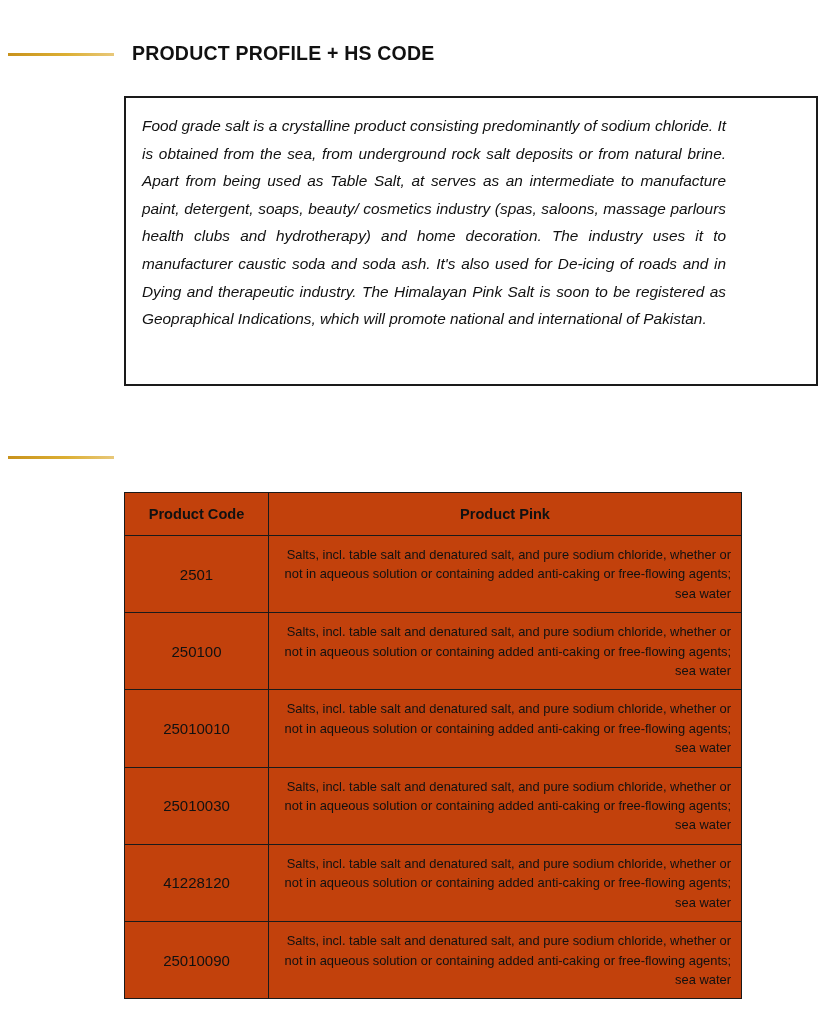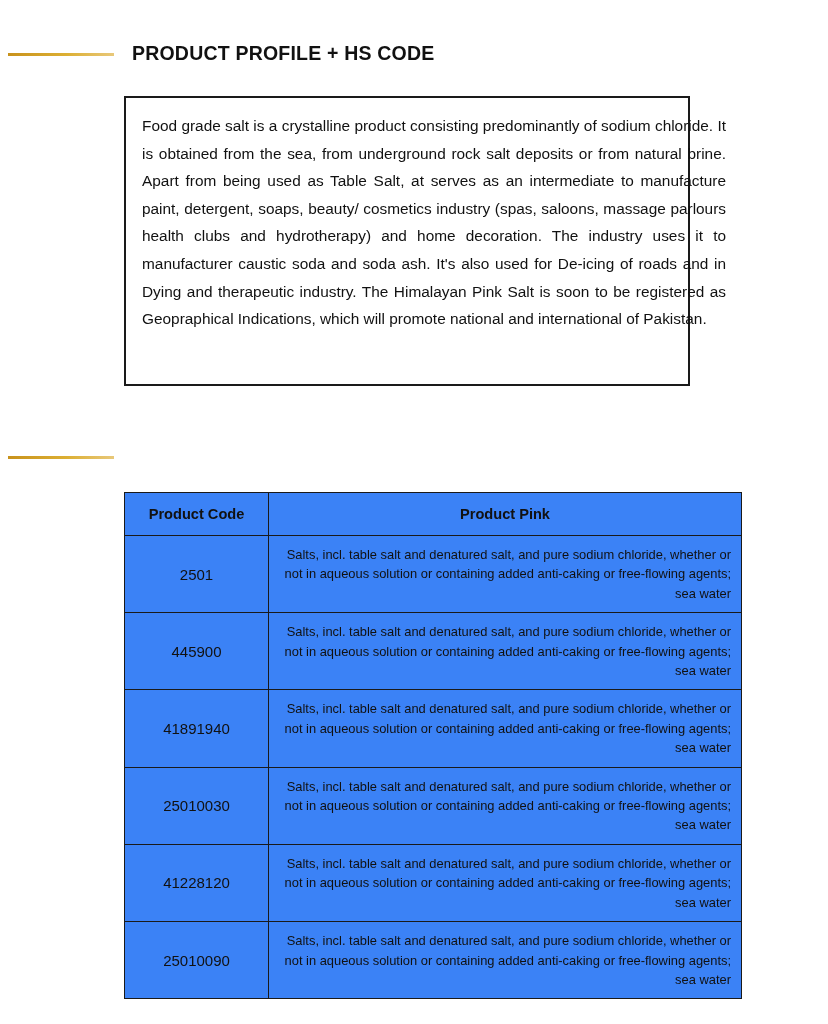--- a/index.html
+++ b/index.html
@@ -47,24 +47,25 @@
     color: #111111;
     white-space: nowrap;
     line-height: 30px;
   }
 
   
   .profile-box {
     position: absolute;
     left: 124px;
     top: 96px;
-    width: 566px;
+    width: 694px;
     height: 290px;
     border: 2px solid #1a1a1a;
     box-sizing: border-box;
+    font-style: italic;
   }
   .profile-text {
     position: absolute;
     left: 16px;
     top: 14px;
     width: 584px;
     font-size: 15.4px;
     line-height: 27.6px;
     text-align: justify;
     text-justify: inter-word;
@@ -76,21 +77,21 @@
     position: absolute;
     left: 124px;
     top: 492px;
     width: 618px;
     border-collapse: collapse;
     table-layout: fixed;
   }
   .hs-table th,
   .hs-table td {
     border: 1.6px solid #1a1a1a;
-    background: #3b82f6;
+    background: #c2410c;
     box-sizing: border-box;
   }
   .hs-table th {
     font-size: 14.6px;
     font-weight: bold;
     text-align: center;
     padding: 13px 4px;
     color: #111111;
   }
   .col-code {
@@ -139,25 +140,25 @@
         <th class="col-code">Product Code</th>
         <th>Product Pink</th>
       </tr>
     </thead>
     <tbody>
       <tr>
         <td class="cell-code">2501</td>
         <td class="cell-label">Salts, incl. table salt and denatured salt, and pure sodium chloride, whether or not in aqueous solution or containing added anti-caking or free-flowing agents; sea water</td>
       </tr>
       <tr>
-        <td class="cell-code">445900</td>
+        <td class="cell-code">250100</td>
         <td class="cell-label">Salts, incl. table salt and denatured salt, and pure sodium chloride, whether or not in aqueous solution or containing added anti-caking or free-flowing agents; sea water</td>
       </tr>
       <tr>
-        <td class="cell-code">41891940</td>
+        <td class="cell-code">25010010</td>
         <td class="cell-label">Salts, incl. table salt and denatured salt, and pure sodium chloride, whether or not in aqueous solution or containing added anti-caking or free-flowing agents; sea water</td>
       </tr>
       <tr>
         <td class="cell-code">25010030</td>
         <td class="cell-label">Salts, incl. table salt and denatured salt, and pure sodium chloride, whether or not in aqueous solution or containing added anti-caking or free-flowing agents; sea water</td>
       </tr>
       <tr>
         <td class="cell-code">41228120</td>
         <td class="cell-label">Salts, incl. table salt and denatured salt, and pure sodium chloride, whether or not in aqueous solution or containing added anti-caking or free-flowing agents; sea water</td>
       </tr>

